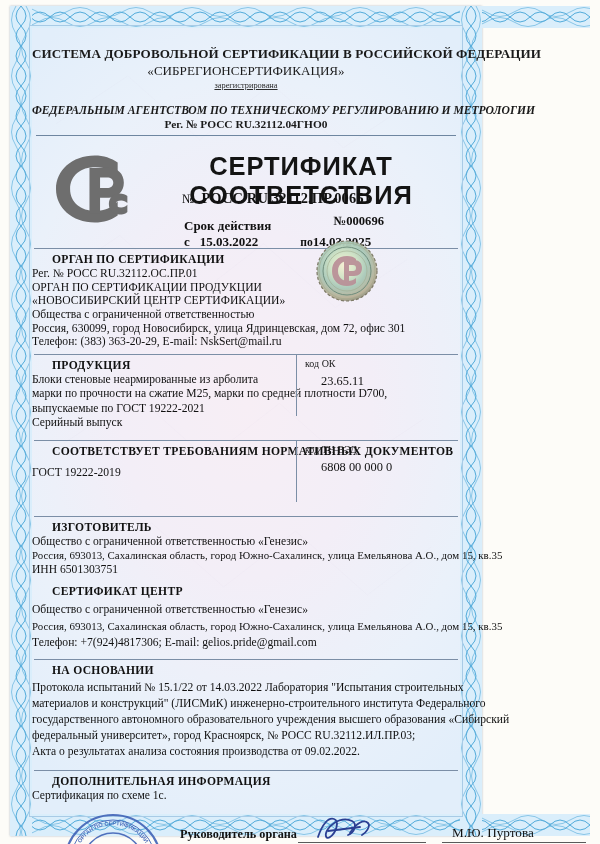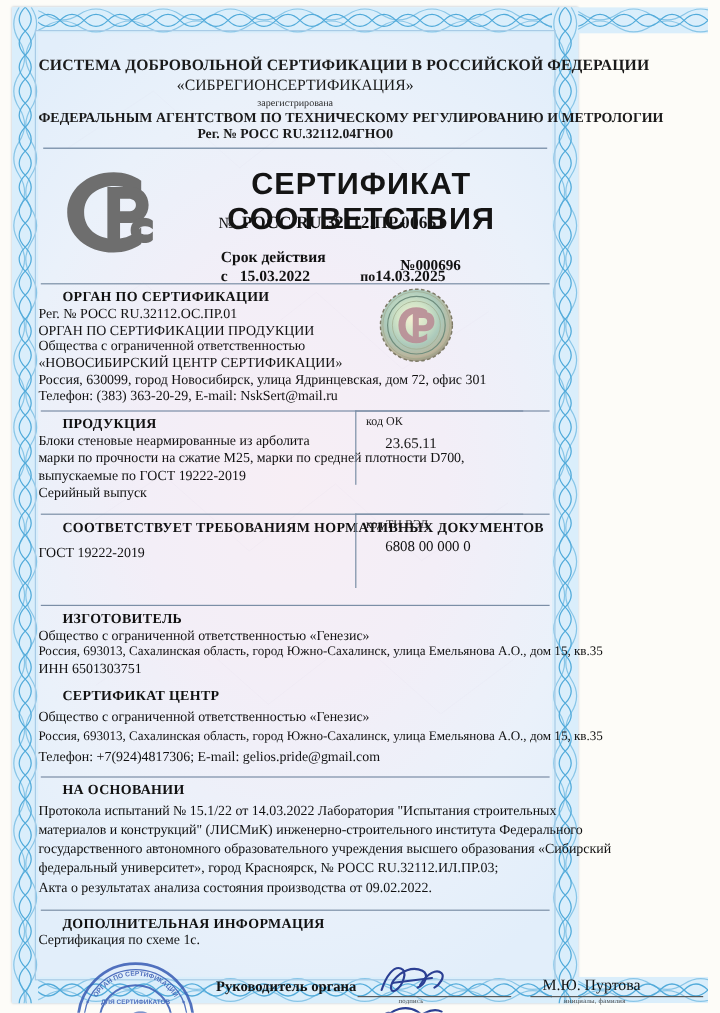--- a/index.html
+++ b/index.html
@@ -72,28 +72,30 @@
     font-weight: normal;
     font-size: 13.1px;
     color: #1a1a1a;
     margin-top: 1px;
   }
   .hdr-reg {
     text-align: center;
     font-size: 8.4px;
     color: #2a2a2a;
     margin-top: 2px;
+    text-decoration: underline;
   }
   .hdr-line3 {
     text-align: center;
     font-weight: bold;
     font-size: 11.6px;
     color: #1a1a1a;
-    margin-top: 2px;
+    margin-top: 14px;
     white-space: nowrap;
+    font-style: italic;
   }
   .hdr-regno {
     text-align: center;
     font-weight: bold;
     font-size: 11.4px;
     color: #1a1a1a;
     margin-top: 1px;
   }
   .hdr-rule {
     height: 1px;
@@ -390,34 +392,34 @@
         <path d="M28 20 L28 44 L33 44 L33 36 L38 36 C43 36 46 33 46 28 C46 23 43 20 38 20 Z M33 25 L37 25 C39 25 40 26 40 28 C40 30 39 31 37 31 L33 31 Z"></path>
       </g>
     </svg>
 
     <div class="sec-rule"></div>
     <div class="section">
       <div class="sec-head">ОРГАН ПО СЕРТИФИКАЦИИ</div>
       <div class="sec-body body-org">
         <div class="ln">Рег. № РОСС RU.32112.ОС.ПР.01</div>
         <div class="ln">ОРГАН ПО СЕРТИФИКАЦИИ ПРОДУКЦИИ</div>
+        <div class="ln">«НОВОСИБИРСКИЙ  ЦЕНТР СЕРТИФИКАЦИИ»</div>
         <div class="ln">Общества с ограниченной ответственностью</div>
-        <div class="ln">«НОВОСИБИРСКИЙ  ЦЕНТР СЕРТИФИКАЦИИ»</div>
         <div class="ln">Россия, 630099,  город Новосибирск, улица Ядринцевская, дом 72, офис 301</div>
         <div class="ln">Телефон:  (383)  363-20-29, E-mail: NskSert@mail.ru</div>
       </div>
     </div>
 
     <div class="section" style="margin-top:5px;">
       <div class="sec-rule"></div>
       <div class="sec-head">ПРОДУКЦИЯ</div>
       <div class="sec-body" style="min-height:62px;">
         <div class="ln">Блоки стеновые неармированные из арболита</div>
         <div class="ln">марки по прочности на сжатие М25, марки по средней плотности D700,</div>
-        <div class="ln">выпускаемые по ГОСТ 19222-2019</div>
+        <div class="ln">выпускаемые по ГОСТ 19222-2021</div>
         <div class="ln">Серийный выпуск</div>
       </div>
       <div class="code-box" style="right:24px; top:0;">
         <div class="code-label">код ОК</div>
         <div class="code-value">23.65.11</div>
       </div>
     </div>
 
     <div class="section" style="margin-top:6px;">
       <div class="sec-rule"></div>

